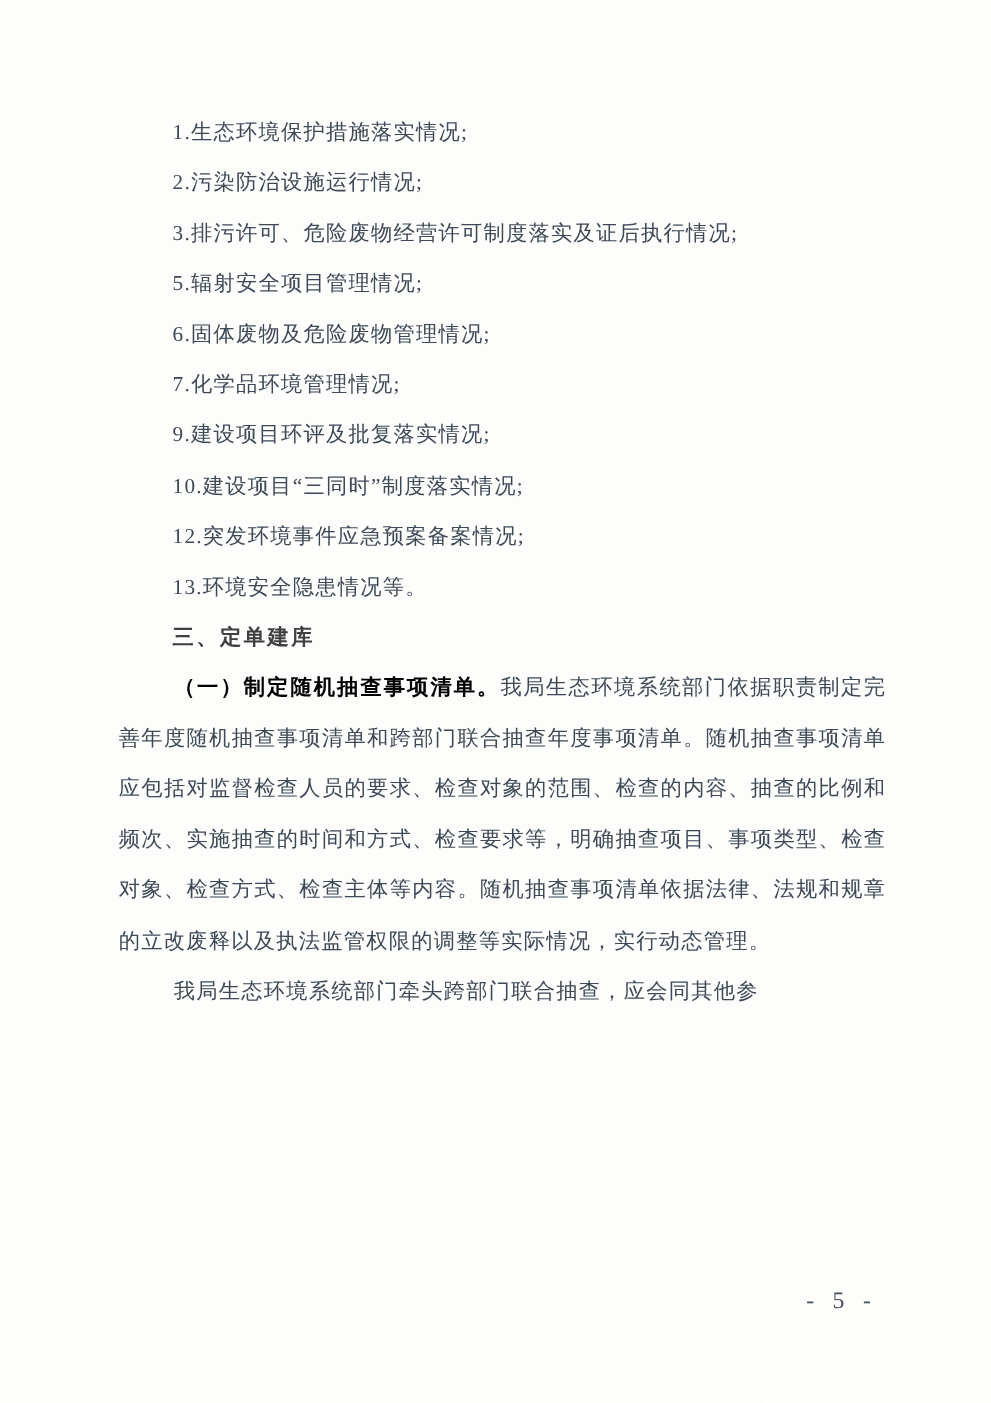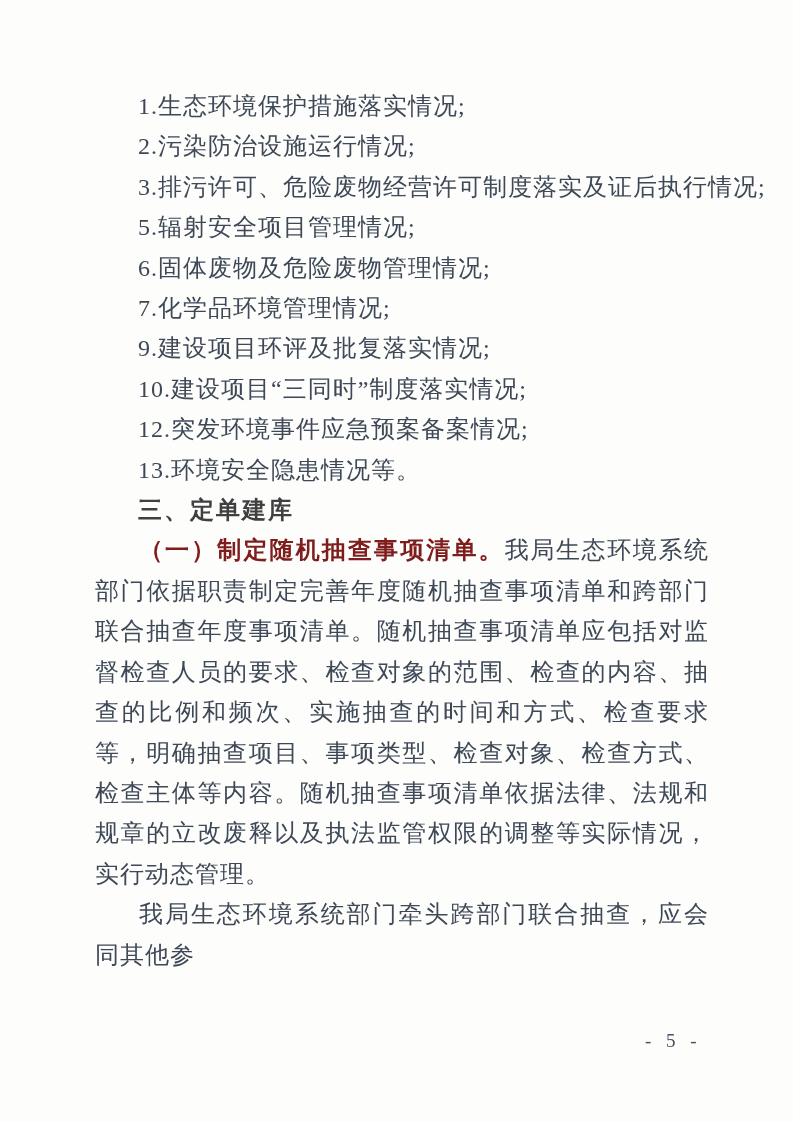--- a/index.html
+++ b/index.html
@@ -15,42 +15,42 @@
     background: #fdfdfc;
     font-family: "Liberation Serif", "DejaVu Serif", serif;
     color: #3e4856;
     overflow: hidden;
   }
   .content {
     position: absolute;
     left: 95px;
     top: 86px;
     width: 614px;
-    font-size: 24px;
+    font-size: 17px;
     line-height: 40.4px;
     letter-spacing: 1px;
   }
   .list-line {
     white-space: nowrap;
     padding-left: 43px;
   }
   .section-heading {
     font-weight: bold;
     color: #404040;
     padding-left: 43px;
     letter-spacing: 2px;
   }
   .para {
     margin: 0;
     text-align: justify;
     text-indent: 44px;
   }
   .para-lead {
     font-weight: bold;
-    color: #7f1d1d;
+    color: #000000;
     letter-spacing: 1.5px;
   }
   .page-number {
     position: absolute;
     top: 1030px;
     left: 645px;
     font-size: 19px;
     letter-spacing: 5px;
     color: #46505e;
     white-space: nowrap;

